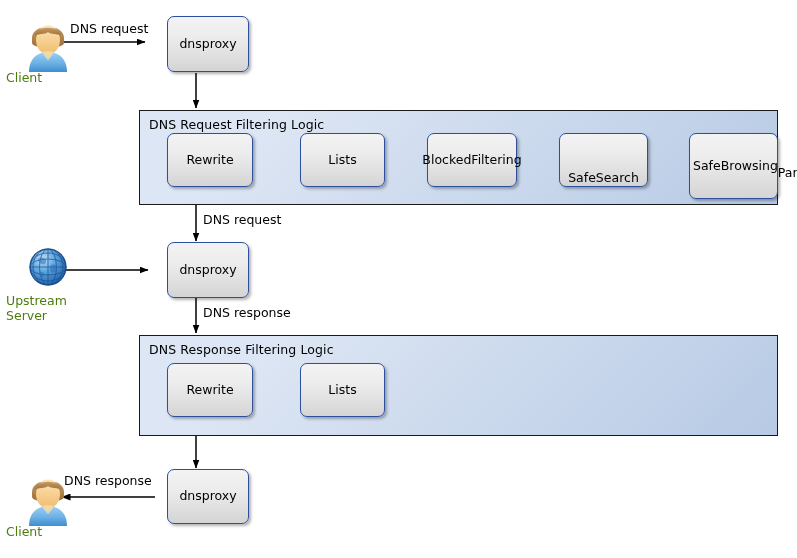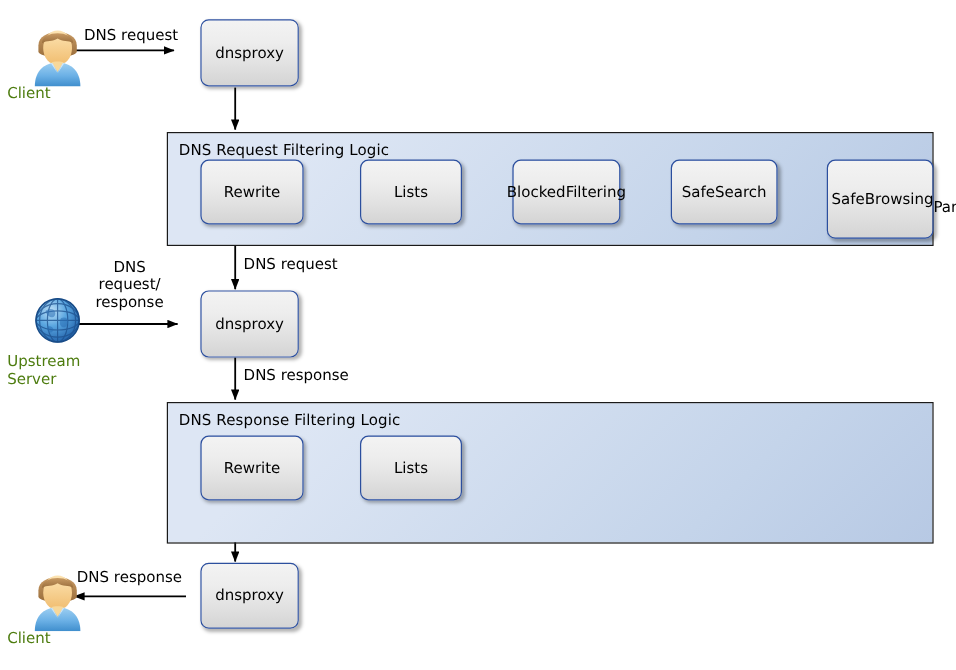--- a/index.html
+++ b/index.html
@@ -165,21 +165,21 @@
 
   <div class="node" style="left:288px; top:133px; width:85px; height:54px;">
     <span>Lists</span>
   </div>
 
   <div class="node" style="left:415px; top:133px; width:90px; height:54px; flex-direction:row;">
     <span>Blocked</span>
     <span>Filtering</span>
   </div>
 
-  <div class="node" style="left:547px; top:133px; width:89px; height:54px;">
+  <div class="node" style="left:547px; top:133px; width:89px; height:54px;align-items:flex-end;">
     <span>SafeSearch</span>
   </div>
 
   <div class="node" style="left:677px; top:133px; width:89px; height:66px; flex-direction:row;justify-content:space-between;">
     <span>SafeBrowsing</span>
     <span>&amp; Parental</span>
   </div>
 
   <div class="edge-label" style="left:203px; top:213px;">DNS request</div>
 
@@ -207,33 +207,28 @@
         <path d="M16 29 C20 28, 22 32, 19 34 C16 35, 14 31, 16 29 Z"></path>
       </g>
       <circle cx="24" cy="24" r="18" fill="none" stroke="#174b87" stroke-width="1.2"></circle>
     </svg>
   </div>
   <div class="actor-label" style="left:6px; top:294px; width:84px;">
     <span>Upstream</span><br>
     <span>Server</span>
   </div>
 
-  <div class="edge-label center" style="left:72px; top:216px; width:72px;">
-    <span>DNS</span><br>
-    <span>request/</span><br>
-    <span>response</span>
-  </div>
 
   <div class="node" style="left:155px; top:242px; width:82px; height:56px;">
     <span>dnsproxy</span>
   </div>
 
   <div class="edge-label" style="left:203px; top:306px;">DNS response</div>
 
-  <div class="panel" style="left:139px; top:335px; width:639px; height:118px;">
+  <div class="panel" style="left:139px; top:335px; width:639px; height:101px;">
     <div class="panel-title">DNS Response Filtering Logic</div>
   </div>
 
   <div class="node" style="left:155px; top:363px; width:86px; height:54px;">
     <span>Rewrite</span>
   </div>
 
   <div class="node" style="left:288px; top:363px; width:85px; height:54px;">
     <span>Lists</span>
   </div>

